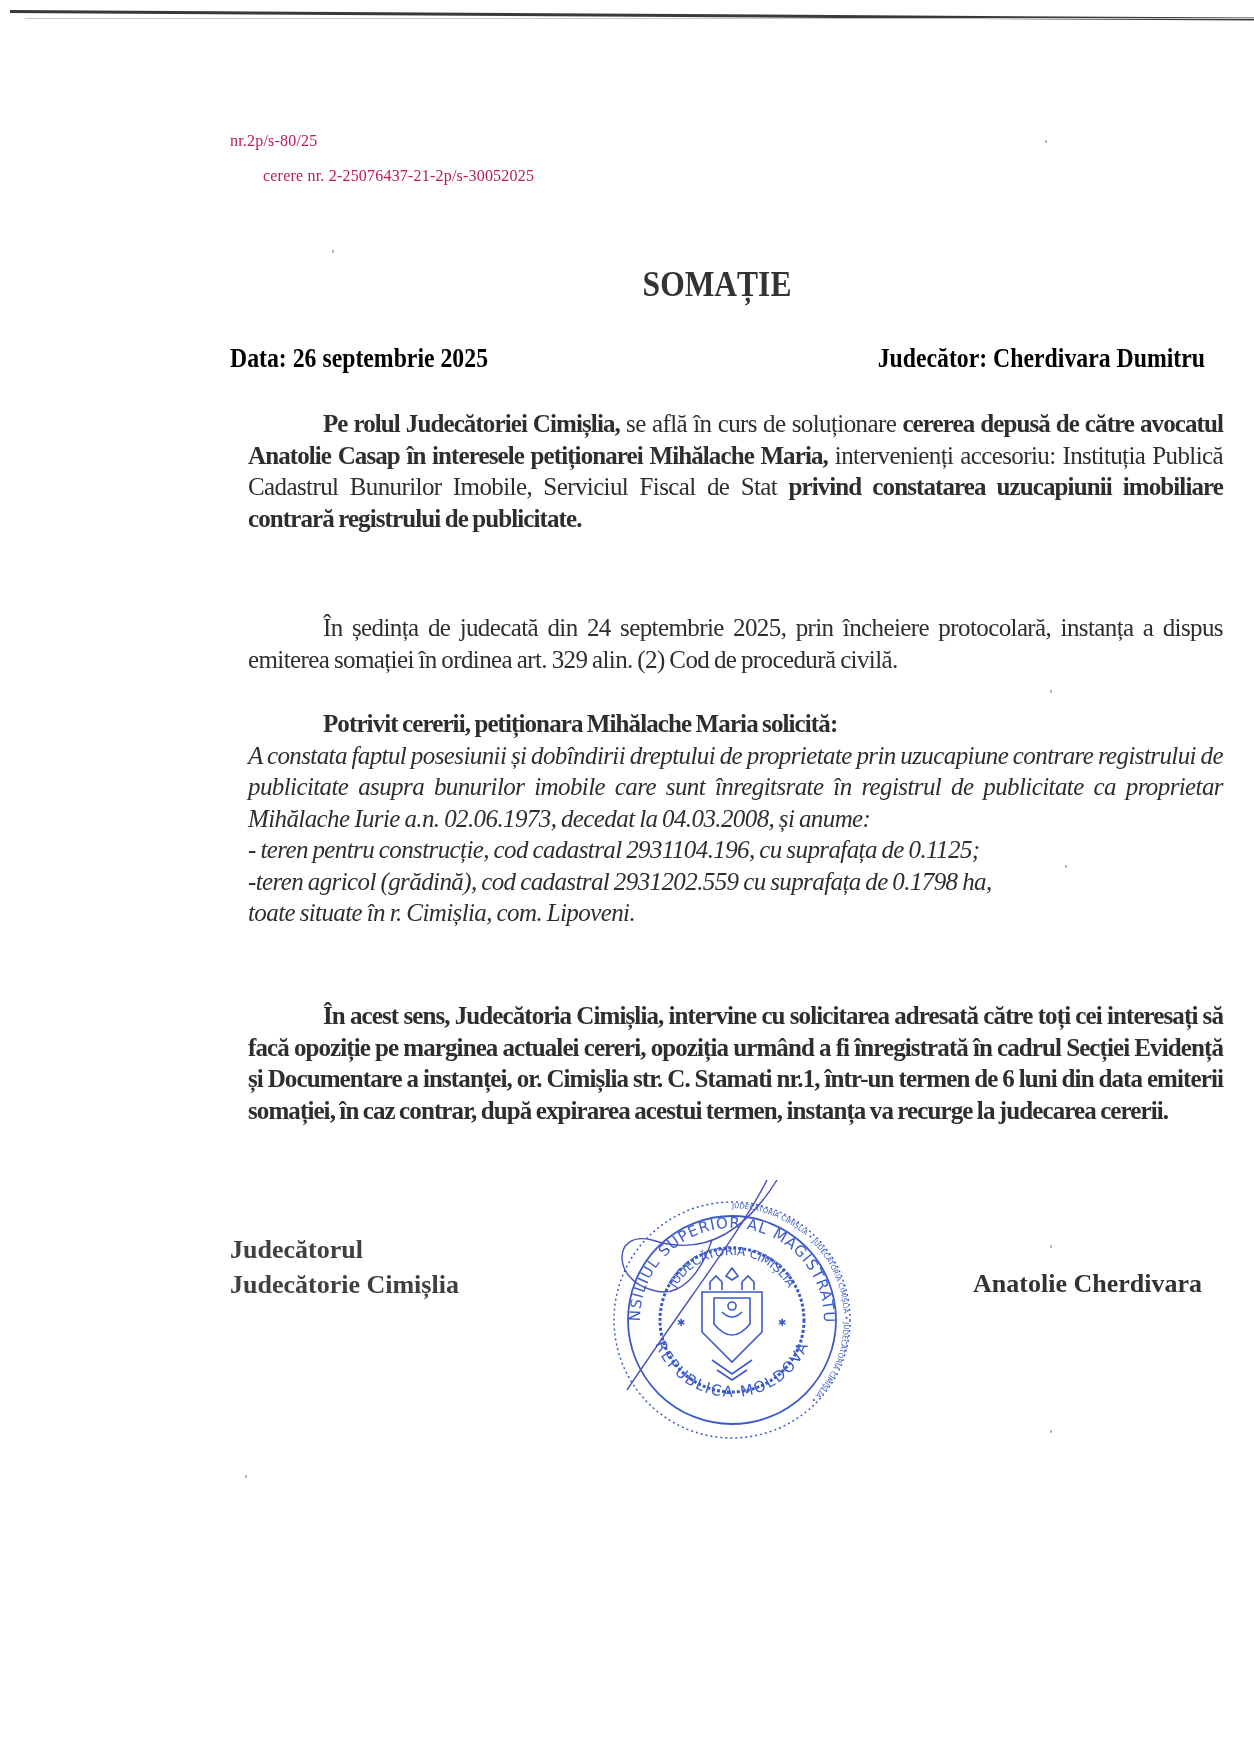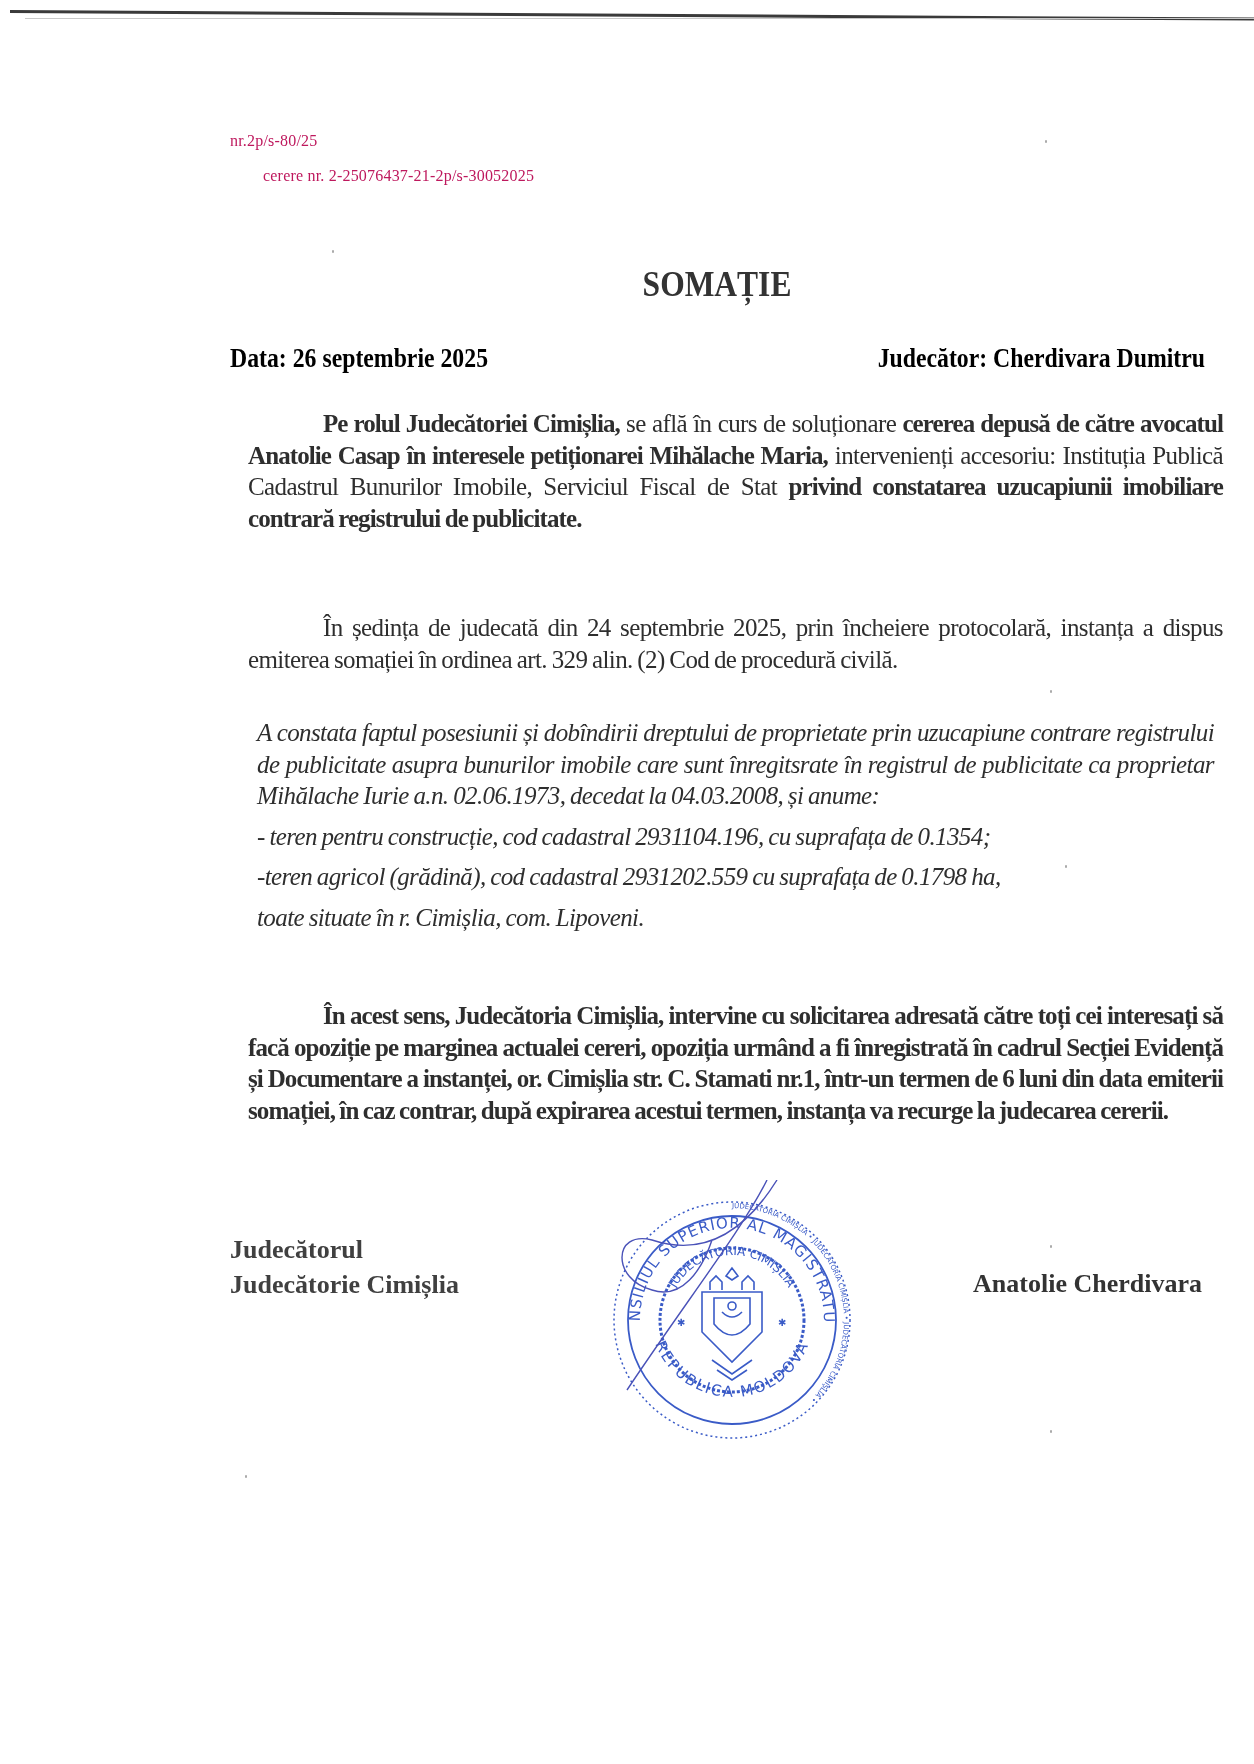--- a/index.html
+++ b/index.html
@@ -33,21 +33,21 @@
   .body {
     position: absolute; left: 248px; width: 975px;
     font-size: 25px; line-height: 31.5px; color: #2e2e2e; text-align: justify;
   }
   .para { margin: 0; text-indent: 75px; }
   .b { font-weight: bold; }
   .p1 { top: 408px; }
   .p2 { top: 612px; }
   .p3 { top: 708px; }
   .p4 { top: 1000px; }
-  .it { font-style: italic; text-indent: 0; margin: 9px; }
+  .it { font-style: italic; text-indent: 0; margin: 0; }
   .cond { letter-spacing: -0.6px; word-spacing: -1px; }
   .condb { letter-spacing: -0.9px; word-spacing: -1px; }
 
   .sign-left { position: absolute; left: 230px; top: 1232px; font-size: 26px; font-weight: bold; line-height: 35px; color: #404040; }
   .sign-right { position: absolute; right: 52px; top: 1269px; font-size: 26px; font-weight: bold; color: #333; }
   .stamp { position: absolute; left: 592px; top: 1180px; width: 280px; height: 260px; }
   .speck { position: absolute; width: 2px; height: 3px; background: #aaa; border-radius: 1px; }
 </style>
 </head>
 <body>
@@ -69,22 +69,23 @@
   <p class="para cond">
     <span class="b condb">Pe rolul Judecătoriei Cimișlia,</span><span> se află în curs de soluționare </span><span class="b condb">cererea depusă de către avocatul Anatolie Casap în interesele petiționarei Mihălache Maria,</span><span> intervenienți accesoriu: Instituția Publică Cadastrul Bunurilor Imobile, Serviciul Fiscal de Stat </span><span class="b condb">privind constatarea uzucapiunii imobiliare contrară registrului de publicitate.</span>
   </p>
 </div>
 
 <div class="body p2">
   <p class="para cond">În ședința de judecată din 24 septembrie 2025, prin încheiere protocolară, instanța a dispus emiterea somației în ordinea art. 329 alin. (2) Cod de procedură civilă.</p>
 </div>
 
 <div class="body p3">
+  <p class="para b condb">Potrivit cererii, petiționara Mihălache Maria solicită:</p>
   <p class="it cond">A constata faptul posesiunii și dobîndirii dreptului de proprietate prin uzucapiune contrare registrului de publicitate asupra bunurilor imobile care sunt înregitsrate în registrul de publicitate ca proprietar Mihălache Iurie a.n. 02.06.1973, decedat la 04.03.2008, și anume:</p>
-  <p class="it cond">- teren pentru construcție, cod cadastral 2931104.196, cu suprafața de 0.1354;</p>
+  <p class="it cond">- teren pentru construcție, cod cadastral 2931104.196, cu suprafața de 0.1125;</p>
   <p class="it cond">-teren agricol (grădină), cod cadastral 2931202.559 cu suprafața de 0.1798 ha,</p>
   <p class="it cond">toate situate în r. Cimișlia, com. Lipoveni.</p>
 </div>
 
 <div class="body p4">
   <p class="para b condb">În acest sens, Judecătoria Cimișlia, intervine cu solicitarea adresată către toți cei interesați să facă opoziție pe marginea actualei cereri, opoziția urmând a fi înregistrată în cadrul Secției Evidență și Documentare a instanței, or. Cimișlia str. C. Stamati nr.1, într-un termen de 6 luni din data emiterii somației, în caz contrar, după expirarea acestui termen, instanța va recurge la judecarea cererii.</p>
 </div>
 
 <div class="sign-left">
   <div>Judecătorul</div>

